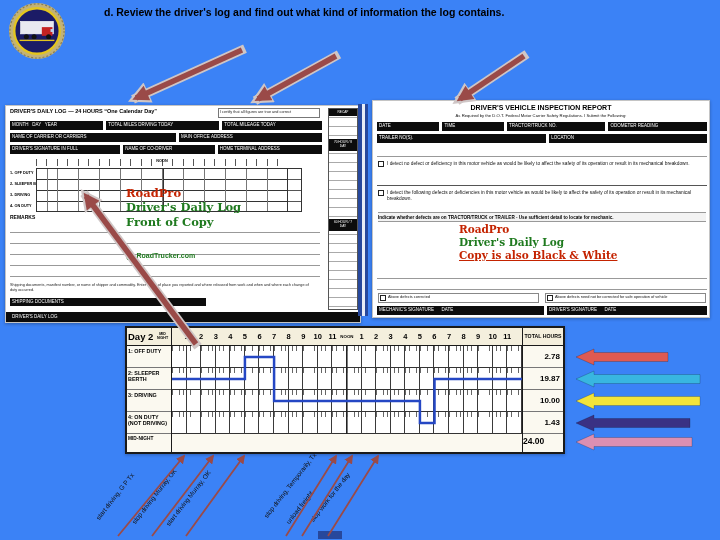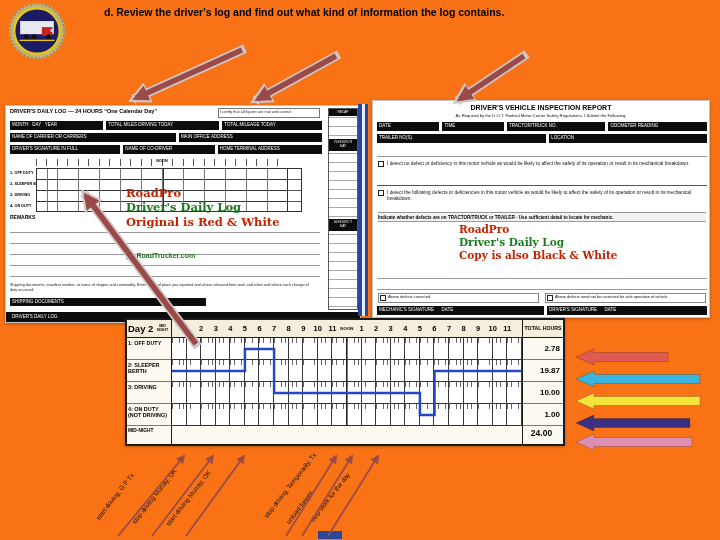--- a/index.html
+++ b/index.html
@@ -1,18 +1,18 @@
 <!DOCTYPE html>
 <html><head>
 <meta charset="utf-8">
 <style>
   *{margin:0;padding:0;box-sizing:border-box}
   html,body{width:720px;height:540px}
   body{font-family:"Liberation Sans",sans-serif;background:#fff}
-  .slide{position:relative;width:720px;height:540px;background:#f97316;overflow:hidden}
+  .slide{position:relative;width:720px;height:540px;background:#3b82f6;overflow:hidden}
 
   
   .title{position:absolute;left:104px;top:6px;width:600px;font-size:10.5px;font-weight:bold;color:#000}
 
   
   .badge{position:absolute;left:8px;top:2px;width:58px;height:58px}
 
   
   .doc{position:absolute;background:#fff;border:1px solid #c4c4c4;box-shadow:0 1px 3px rgba(0,0,0,.3)}
   .bar{background:#0c0c0c;color:#fff;font-size:4.5px;line-height:1;display:flex;align-items:center;padding:0 2px;overflow:hidden;white-space:pre}
@@ -67,21 +67,21 @@
   .dr-wm{left:86px;top:122px;font-size:10.5px}
   .dr-rules2{left:4px;top:167px;width:330px;height:24px}
   .dr-corr{position:absolute;left:5px;top:192px;width:328px;display:flex;gap:6px}
   .dr-corr .cell{flex:1 1 0;display:flex;gap:2px;align-items:flex-start;border:1px solid #888;padding:1px;font-size:3.9px;line-height:1.2;color:#111}
   .dr-sign{left:4px;top:205px;width:330px;height:9px}
 
   
   .binding{position:absolute;left:358px;top:104px;width:10px;height:212px;background:linear-gradient(90deg,#27489c 0 3.5px,#e8ecf6 3.5px 6.5px,#27489c 6.5px 10px)}
 
   
-  .d2{position:absolute;left:125px;top:318px;width:440px;height:128px;border:2px solid #1a1a1a;background:#fbf9f0;box-shadow:0 1px 3px rgba(0,0,0,.25);display:grid;grid-template-columns:45px 350px 1fr;grid-template-rows:18px 88px 1fr;z-index:4}
+  .d2{position:absolute;left:125px;top:326px;width:440px;height:128px;border:2px solid #1a1a1a;background:#fbf9f0;box-shadow:0 1px 3px rgba(0,0,0,.25);display:grid;grid-template-columns:45px 350px 1fr;grid-template-rows:18px 88px 1fr;z-index:4}
   .d2-corner{border-right:1.5px solid #1a1a1a;border-bottom:1.5px solid #1a1a1a;display:flex;justify-content:space-between;align-items:center;padding:0 1px;background:#f4efdd}
   .d2-day{font-size:9.5px;font-weight:bold;white-space:nowrap}
   .d2-mid{width:15px;font-size:3.6px;font-weight:bold;text-align:center;line-height:1.1}
   .d2-hours{position:relative;border-bottom:1.5px solid #1a1a1a;display:flex;padding-left:7.3px;align-items:center;background:#f4efdd}
   .d2-hours span{width:14.583px;text-align:center;font-size:7.5px;font-weight:bold;flex:none;overflow:visible}
   .d2-hours span:nth-child(12){font-size:4.4px}
   .d2-th{border-left:1.5px solid #1a1a1a;border-bottom:1.5px solid #1a1a1a;font-size:5.2px;font-weight:bold;text-align:center;line-height:1.15;display:flex;align-items:center;justify-content:center;background:#f4efdd}
   .d2-lbls{border-right:1.5px solid #1a1a1a}
   .d2-lbls div{height:22px;border-bottom:1px solid #777;font-size:5.4px;font-weight:bold;padding:1.5px 1px;line-height:1.15;overflow:hidden;color:#000}
   .d2-rows{position:relative;background:#fff;
@@ -97,21 +97,21 @@
       repeating-linear-gradient(90deg,#666 0 .6px,transparent .6px 3.6458px),
       repeating-linear-gradient(90deg,#666 0 .6px,transparent .6px 3.6458px);
     background-size:100% 5px,100% 5px,100% 5px,100% 5px;
     background-position:0 0,0 22px,0 44px,0 66px;
     background-repeat:no-repeat,no-repeat,no-repeat,no-repeat}
   .d2-trace{position:absolute;left:0;top:0}
   .d2-tot{border-left:1.5px solid #1a1a1a}
   .d2-tot div{height:22px;border-bottom:1px solid #777;font-size:8px;font-weight:bold;text-align:right;padding:6px 3px 0 0;color:#000}
   .d2-fl{border-right:1.5px solid #1a1a1a;font-size:4.8px;font-weight:bold;padding:2px 1px;color:#000}
   .d2-fm{}
-  .d2-fr{border-left:1.5px solid #1a1a1a;font-size:8.5px;font-weight:bold;text-align:center;padding:2px 3px 0 0;color:#000}
+  .d2-fr{border-left:1.5px solid #1a1a1a;font-size:8.5px;font-weight:bold;text-align:left;padding:2px 3px 0 0;color:#000}
 
   
   .co{position:absolute;font-size:6.5px;color:#111;transform:rotate(-52deg);transform-origin:0 100%;white-space:nowrap;z-index:7}
   .co1{left:100px;top:514px}.co2{left:136px;top:518px}.co3{left:170px;top:520px}
   .co4{left:268px;top:512px}.co5{left:290px;top:518px}.co6{left:314px;top:516px}
 
   .blue-mark{position:absolute;left:318px;top:531px;width:24px;height:8px}
 
   .overlay{position:absolute;left:0;top:0;z-index:8;pointer-events:none}
 </style>
@@ -168,21 +168,21 @@
       <div class="dl-rows"></div>
       <div class="dl-total"></div>
     </div>
 
     <div class="dl-remarks">REMARKS</div>
     <div class="rules dl-lines"></div>
 
     <div class="wm dl-wm">
       <div style="color: rgb(196, 35, 0);">RoadPro</div>
       <div style="color: rgb(31, 122, 31);">Driver's Daily Log</div>
-      <div style="color: rgb(196, 35, 0);">Original is Red &amp; White</div>
+      <div style="color: rgb(31, 122, 31);">Front of Copy</div>
     </div>
     <div class="dl-credit" style="color: rgb(31, 122, 31);">(c) RoadTrucker.com</div>
 
     <div class="dl-foot">Shipping documents, manifest number, or name of shipper and commodity. Enter name of place you reported and where released from work and when and where each change of duty occurred.</div>
     <div class="bar dl-ship">SHIPPING DOCUMENTS</div>
     <div class="bar dl-bottom">DRIVER'S DAILY LOG</div>
 
     <div class="dl-recap">
       <div class="bar" style="top:0;height:7px">RECAP</div>
       <div class="bar" style="top:30px;height:12px">70 HOUR / 8 DAY</div>
@@ -216,21 +216,21 @@
     <div class="dr-para dr-para2">
       <span class="cb"></span>
       <span>I detect the following defects or deficiencies in this motor vehicle as would be likely to affect the safety of its operation or result in its mechanical breakdown.</span>
     </div>
 
     <div class="dr-indicate">Indicate whether defects are on TRACTOR/TRUCK or TRAILER - Use sufficient detail to locate for mechanic.</div>
 
     <div class="wm dr-wm">
       <div style="color: rgb(196, 35, 0);">RoadPro</div>
       <div style="color: rgb(31, 122, 31);">Driver's Daily Log</div>
-      <div style="color: rgb(196, 35, 0);">Copy is also Black &amp; White</div>
+      <div style="color: rgb(196, 35, 0); text-decoration: underline;">Copy is also Black &amp; White</div>
     </div>
 
     <div class="rules dr-rules2"></div>
 
     <div class="dr-corr">
       <div class="cell">
         <span class="cb"></span>
         <span>Above defects corrected</span>
       </div>
       <div class="cell">
@@ -287,21 +287,21 @@
     <div class="d2-rows">
       <svg class="d2-trace" width="350" height="88" viewBox="0 0 350 88">
           <polyline points="0,33 72.91666666666667,33 72.91666666666667,11 102.08333333333334,11 102.08333333333334,55 247.91666666666669,55 247.91666666666669,77 262.5,77 262.5,33 350,33" fill="none" stroke="#2547c4" stroke-width="2.5"></polyline>
         </svg>
     </div>
 
     <div class="d2-tot">
       <div>2.78</div>
       <div>19.87</div>
       <div>10.00</div>
-      <div>1.00</div>
+      <div>1.43</div>
     </div>
 
     <div class="d2-fl">MID-NIGHT</div>
     <div class="d2-fm"></div>
     <div class="d2-fr">24.00</div>
   </div>
 
   <div class="co co1">start driving, G P Tx</div>
   <div class="co co2">stop driving Murray, OK</div>
   <div class="co co3">start driving Murray, OK</div>

